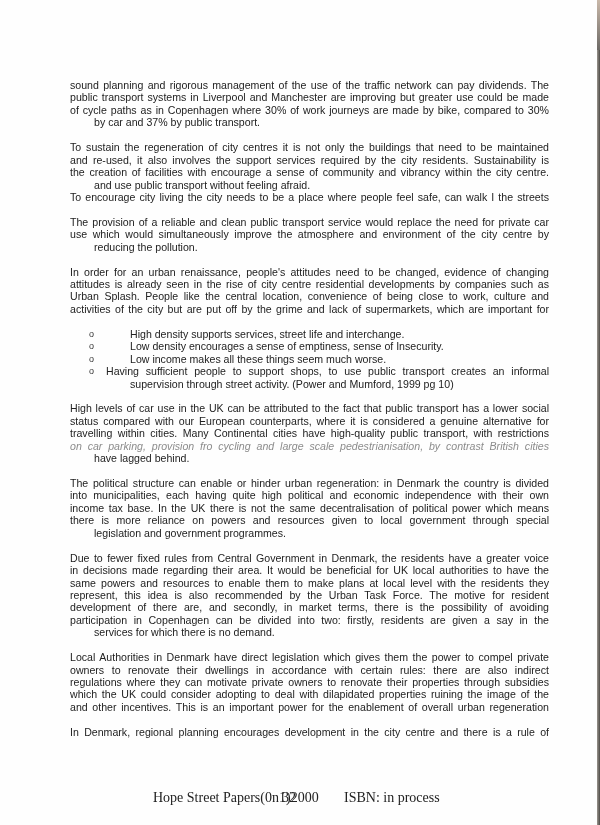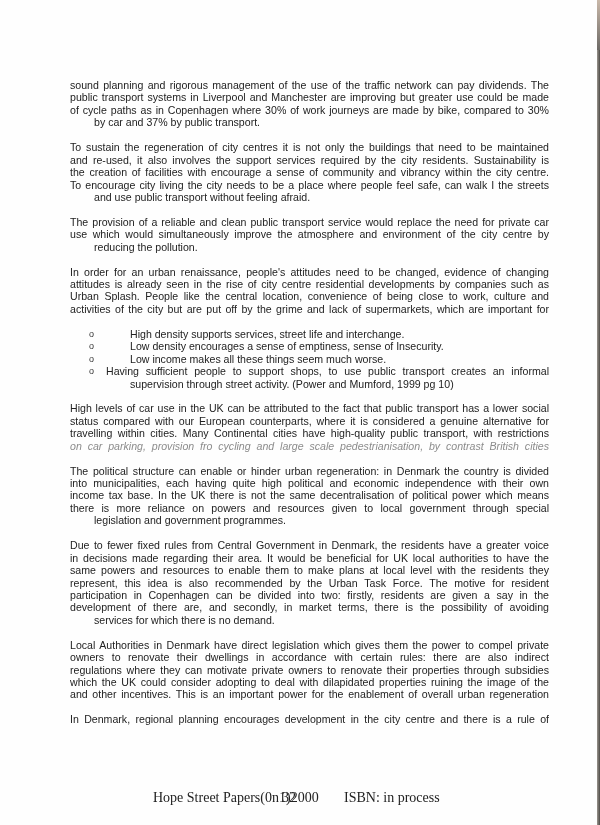--- a/index.html
+++ b/index.html
@@ -108,22 +108,22 @@
         <div class="para">
           <span class="line">sound planning and rigorous management of the use of the traffic network can pay dividends.  The</span>
           <span class="line">public transport systems in Liverpool and Manchester are improving but greater use could be made</span>
           <span class="line">of cycle paths as in Copenhagen where 30% of work journeys are made by bike, compared to 30%</span>
           <span class="line last">by car and 37% by public transport.</span>
         </div>
         <div class="para">
           <span class="line">To sustain the regeneration of city centres it is not only the buildings that need to be maintained</span>
           <span class="line">and re-used, it also involves the support services required by the city residents.  Sustainability is</span>
           <span class="line">the creation of facilities with encourage a sense of community and vibrancy within the city centre.</span>
+          <span class="line last">and use public transport without feeling afraid.</span>
           <span class="line">To encourage city living the city needs to be a place where people feel safe, can walk I the streets</span>
-          <span class="line last">and use public transport without feeling afraid.</span>
         </div>
         <div class="para">
           <span class="line">The provision of a reliable and clean public transport service would replace the need for private car</span>
           <span class="line">use which would simultaneously improve the atmosphere and environment of the city centre by</span>
           <span class="line last">reducing the pollution.</span>
         </div>
         <div class="para">
           <span class="line">In order for an urban renaissance, people's attitudes need to be changed, evidence of changing</span>
           <span class="line">attitudes is already seen in the rise of city centre residential developments by companies such as</span>
           <span class="line">Urban Splash.  People like the central location, convenience of being close to work, culture and</span>
@@ -148,35 +148,36 @@
           <span class="line">Having sufficient people to support shops, to use public transport creates an informal</span>
           <span class="line last">supervision through street activity. (Power and Mumford, 1999 pg 10)</span>
         </li>
       </ul>
     <div id="paras-after">
         <div class="para">
           <span class="line">High levels of car use in the UK can be attributed to the fact that public transport has a lower social</span>
           <span class="line">status compared with our European counterparts, where it is considered a genuine alternative for</span>
           <span class="line">travelling within cities.  Many Continental cities have high-quality public transport, with restrictions</span>
           <span class="line faded">on car parking, provision fro cycling and large scale pedestrianisation, by contrast British cities</span>
+          <span class="line last">have lagged behind.</span>
         </div>
         <div class="para">
           <span class="line">The political structure can enable or hinder urban regeneration: in Denmark the country is divided</span>
           <span class="line">into municipalities, each having quite high political and economic independence with their own</span>
           <span class="line">income tax base.  In the UK there is not the same decentralisation of political power which means</span>
           <span class="line">there is more reliance on powers and resources given to local government through special</span>
           <span class="line last">legislation and government programmes.</span>
         </div>
         <div class="para">
           <span class="line">Due to fewer fixed rules from Central Government in Denmark, the residents have a greater voice</span>
           <span class="line">in decisions made regarding their area.  It would be beneficial for UK local authorities to have the</span>
           <span class="line">same powers and resources to enable them to make plans at local level with the residents they</span>
           <span class="line">represent, this idea is also recommended by the Urban Task Force.  The motive for resident</span>
+          <span class="line">development of there are, and secondly, in market terms, there is the possibility of avoiding</span>
           <span class="line">participation in Copenhagen can be divided into two: firstly, residents are given a say in the</span>
-          <span class="line">development of there are, and secondly, in market terms, there is the possibility of avoiding</span>
           <span class="line last">services for which there is no demand.</span>
         </div>
         <div class="para">
           <span class="line">Local Authorities in Denmark have direct legislation which gives them the power to compel private</span>
           <span class="line">owners to renovate their dwellings in accordance with certain rules: there are also indirect</span>
           <span class="line">regulations where they can motivate private owners to renovate their properties through subsidies</span>
           <span class="line">which the UK could consider adopting to deal with dilapidated properties ruining the image of the</span>
           <span class="line">and other incentives.  This is an important power for the enablement of overall urban regeneration</span>
         </div>
         <div class="para">

